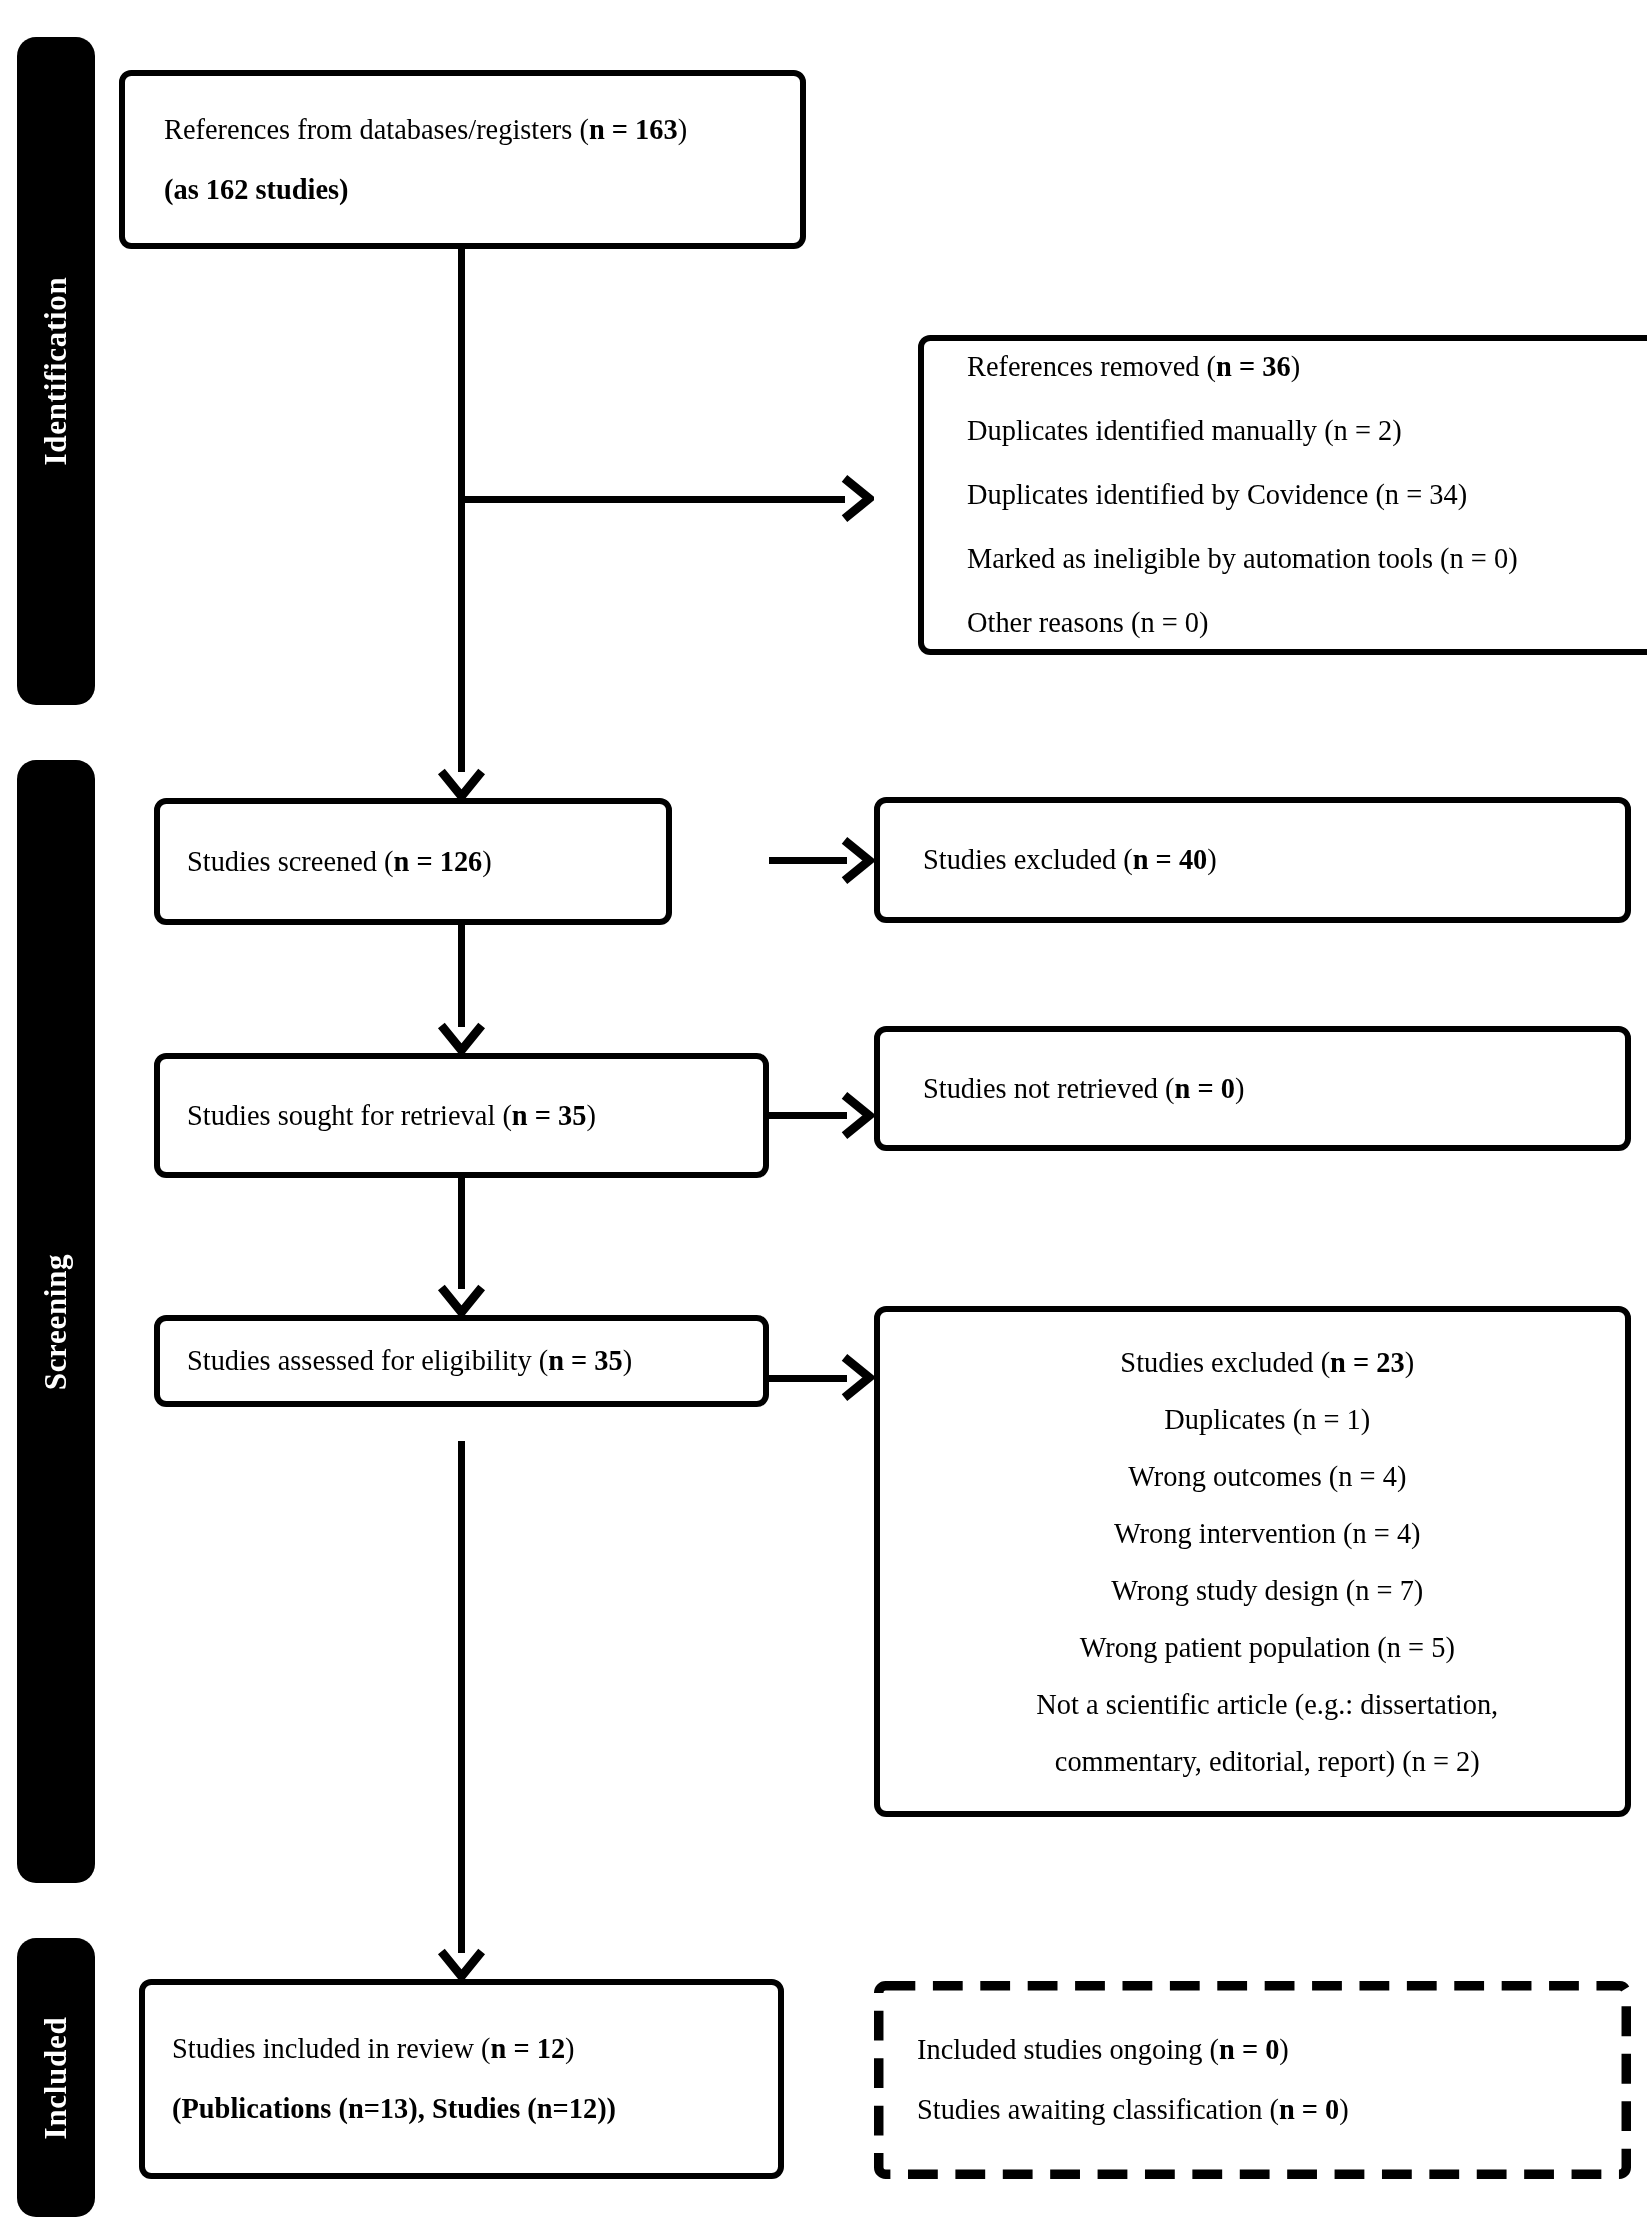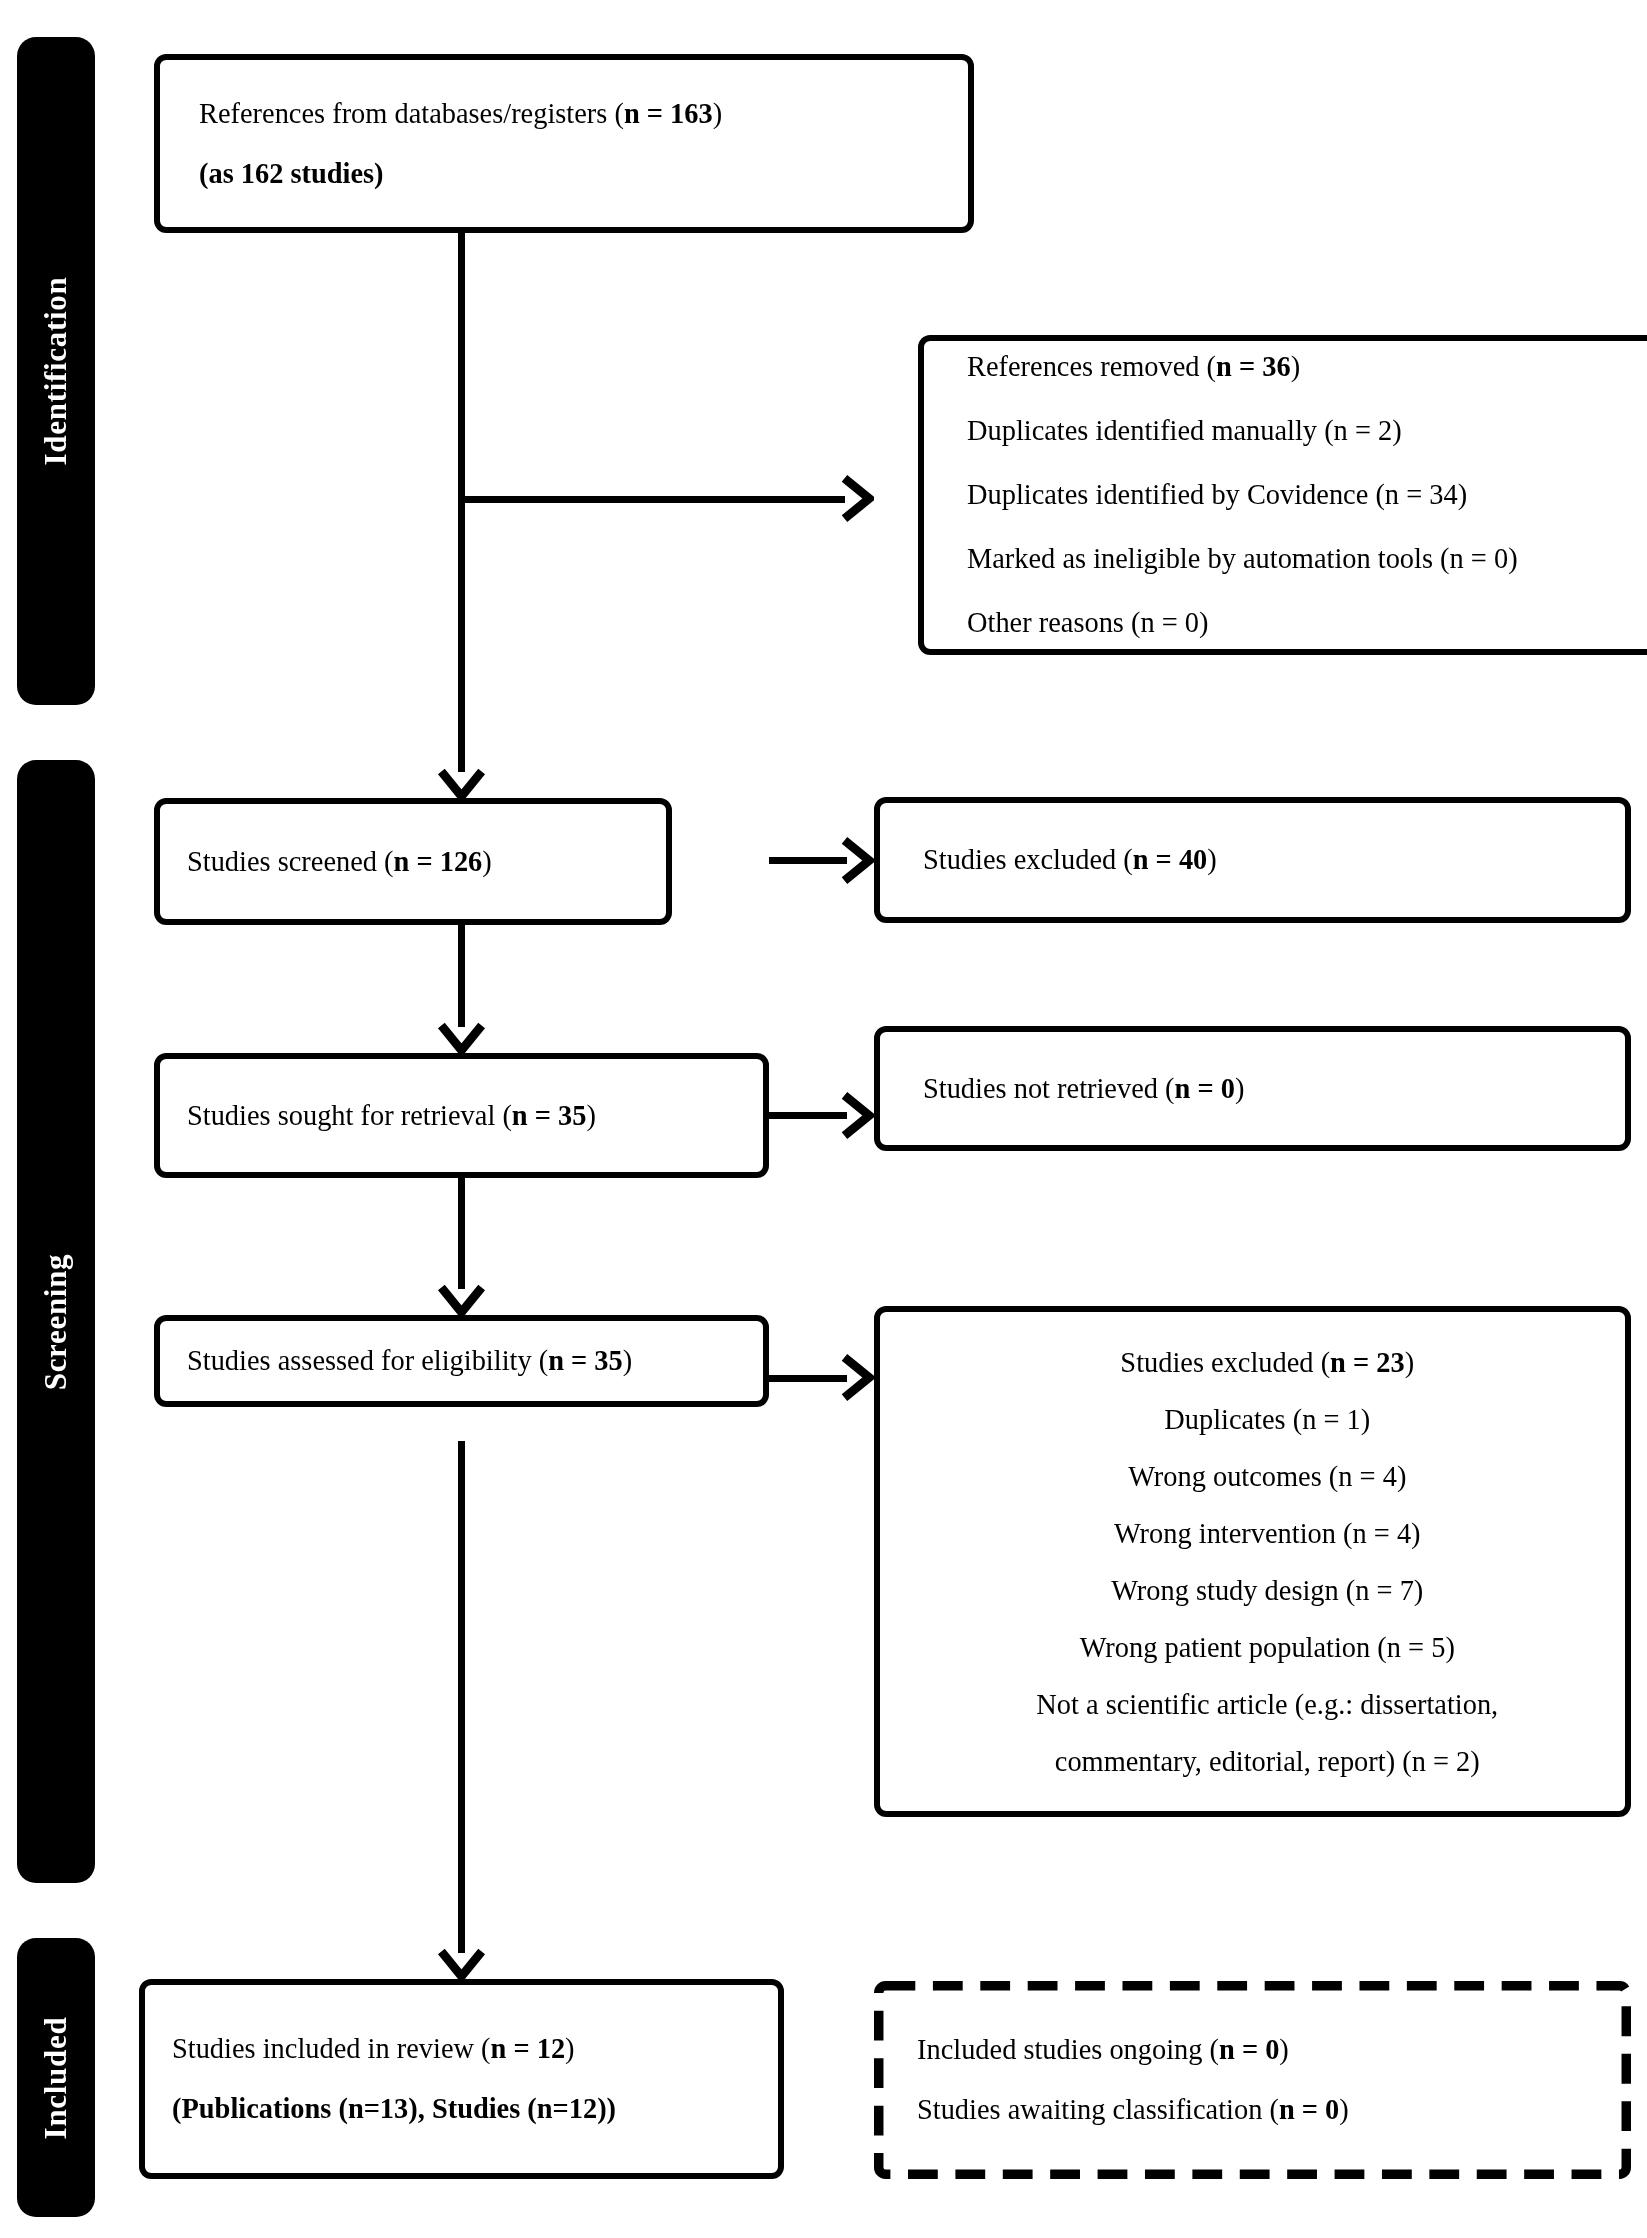--- a/index.html
+++ b/index.html
@@ -88,21 +88,21 @@
     <svg width="32.5" height="51" viewBox="0 0 48 76">
         <path d="M5 8 L42 38 L5 68" fill="none" stroke="#000" stroke-width="13"></path>
       </svg>
   </div>
   <div class="head" style="left:436px;top:1948px;">
     <svg width="51" height="32.5" viewBox="0 0 76 48">
         <path d="M8 5 L38 42 L68 5" fill="none" stroke="#000" stroke-width="13"></path>
       </svg>
   </div>
 
-  <div class="box padbig" style="left:119px;top:54px;width:820px;height:179px;margin-left:35px;">
+  <div class="box padbig" style="left:119px;top:70px;width:687px;height:179px;">
     <p class="line"><span>References from databases/registers (</span><b>n = 163</b><span>)</span></p>
     <p class="line"><span></span><b>(as 162 studies)</b><span></span></p>
   </div>
 
   <div class="box lh94 padright" style="left:918px;top:335px;width:757px;height:320px;">
     <p class="line"><span>References removed (</span><b>n = 36</b><span>)</span></p>
     <p class="line"><span>Duplicates identified manually (n = 2)</span><b></b><span></span></p>
     <p class="line"><span>Duplicates identified by Covidence (n = 34)</span><b></b><span></span></p>
     <p class="line"><span>Marked as ineligible by automation tools (n = 0)</span><b></b><span></span></p>
     <p class="line"><span>Other reasons (n = 0)</span><b></b><span></span></p>

